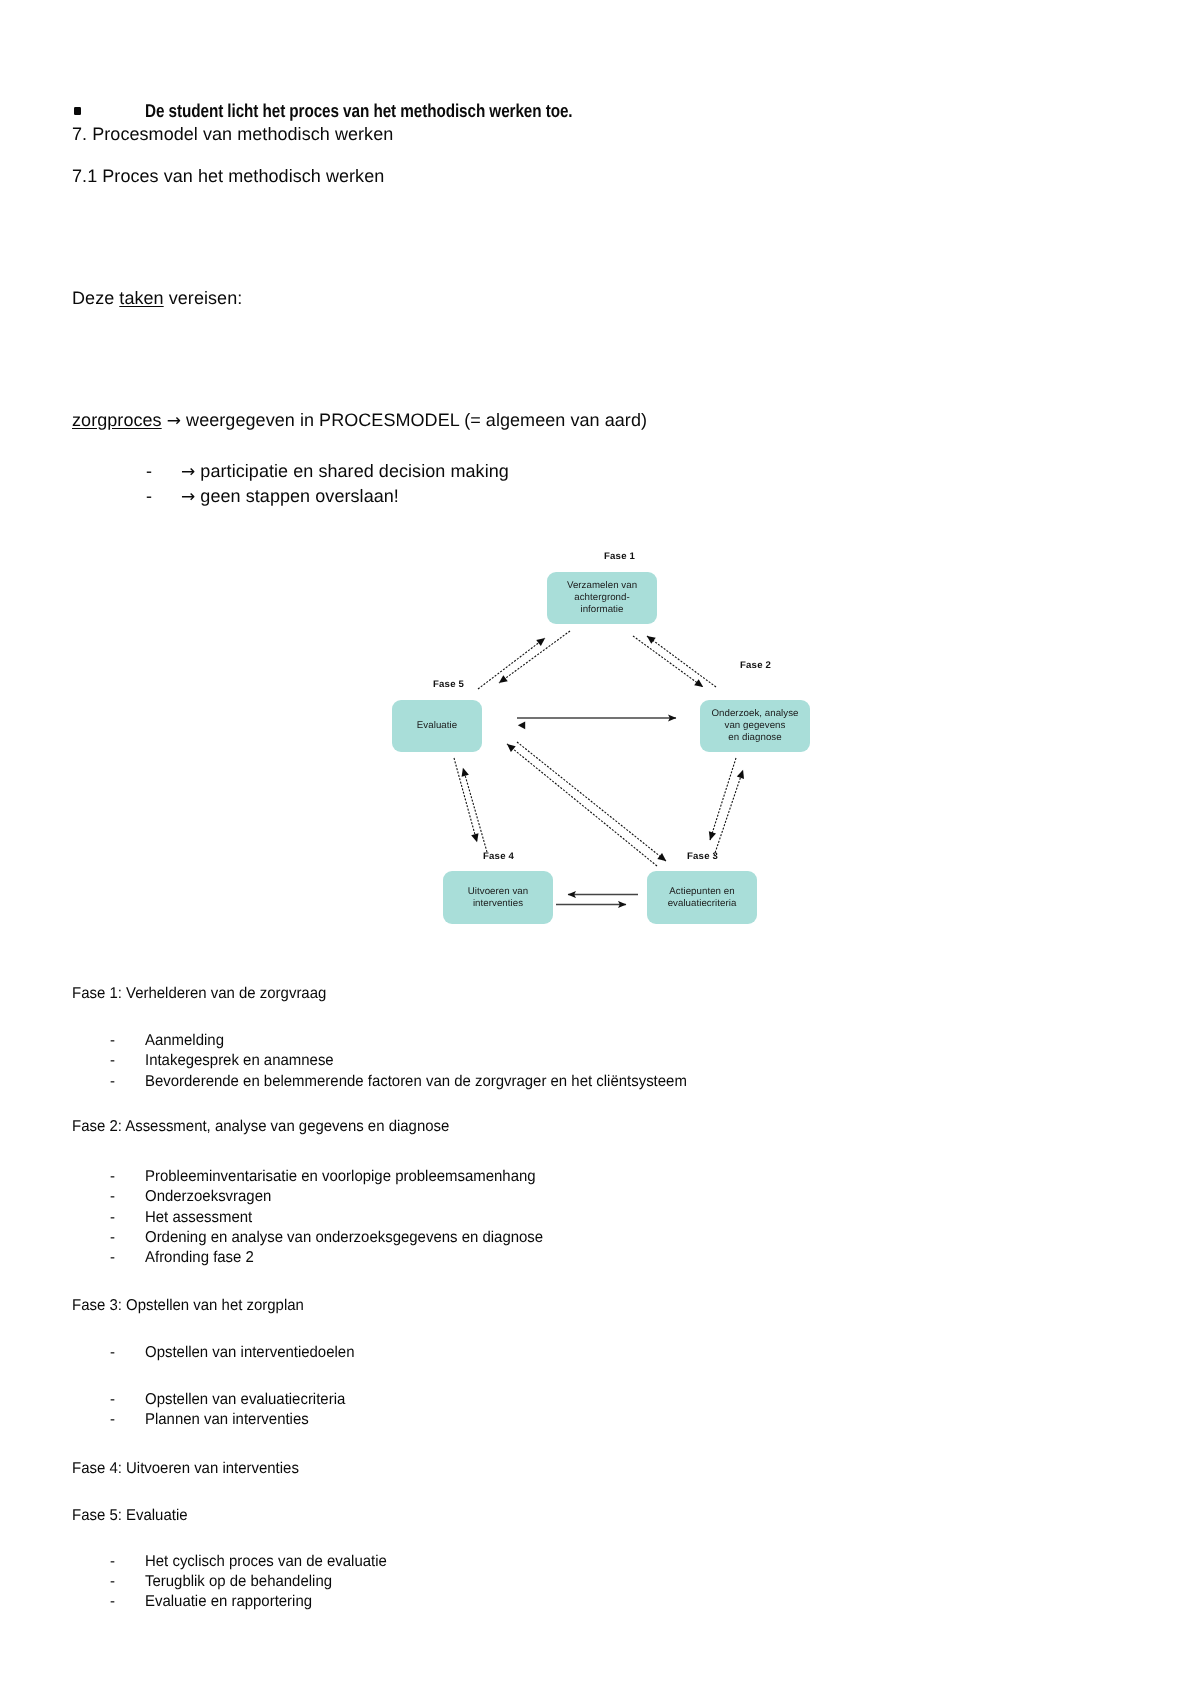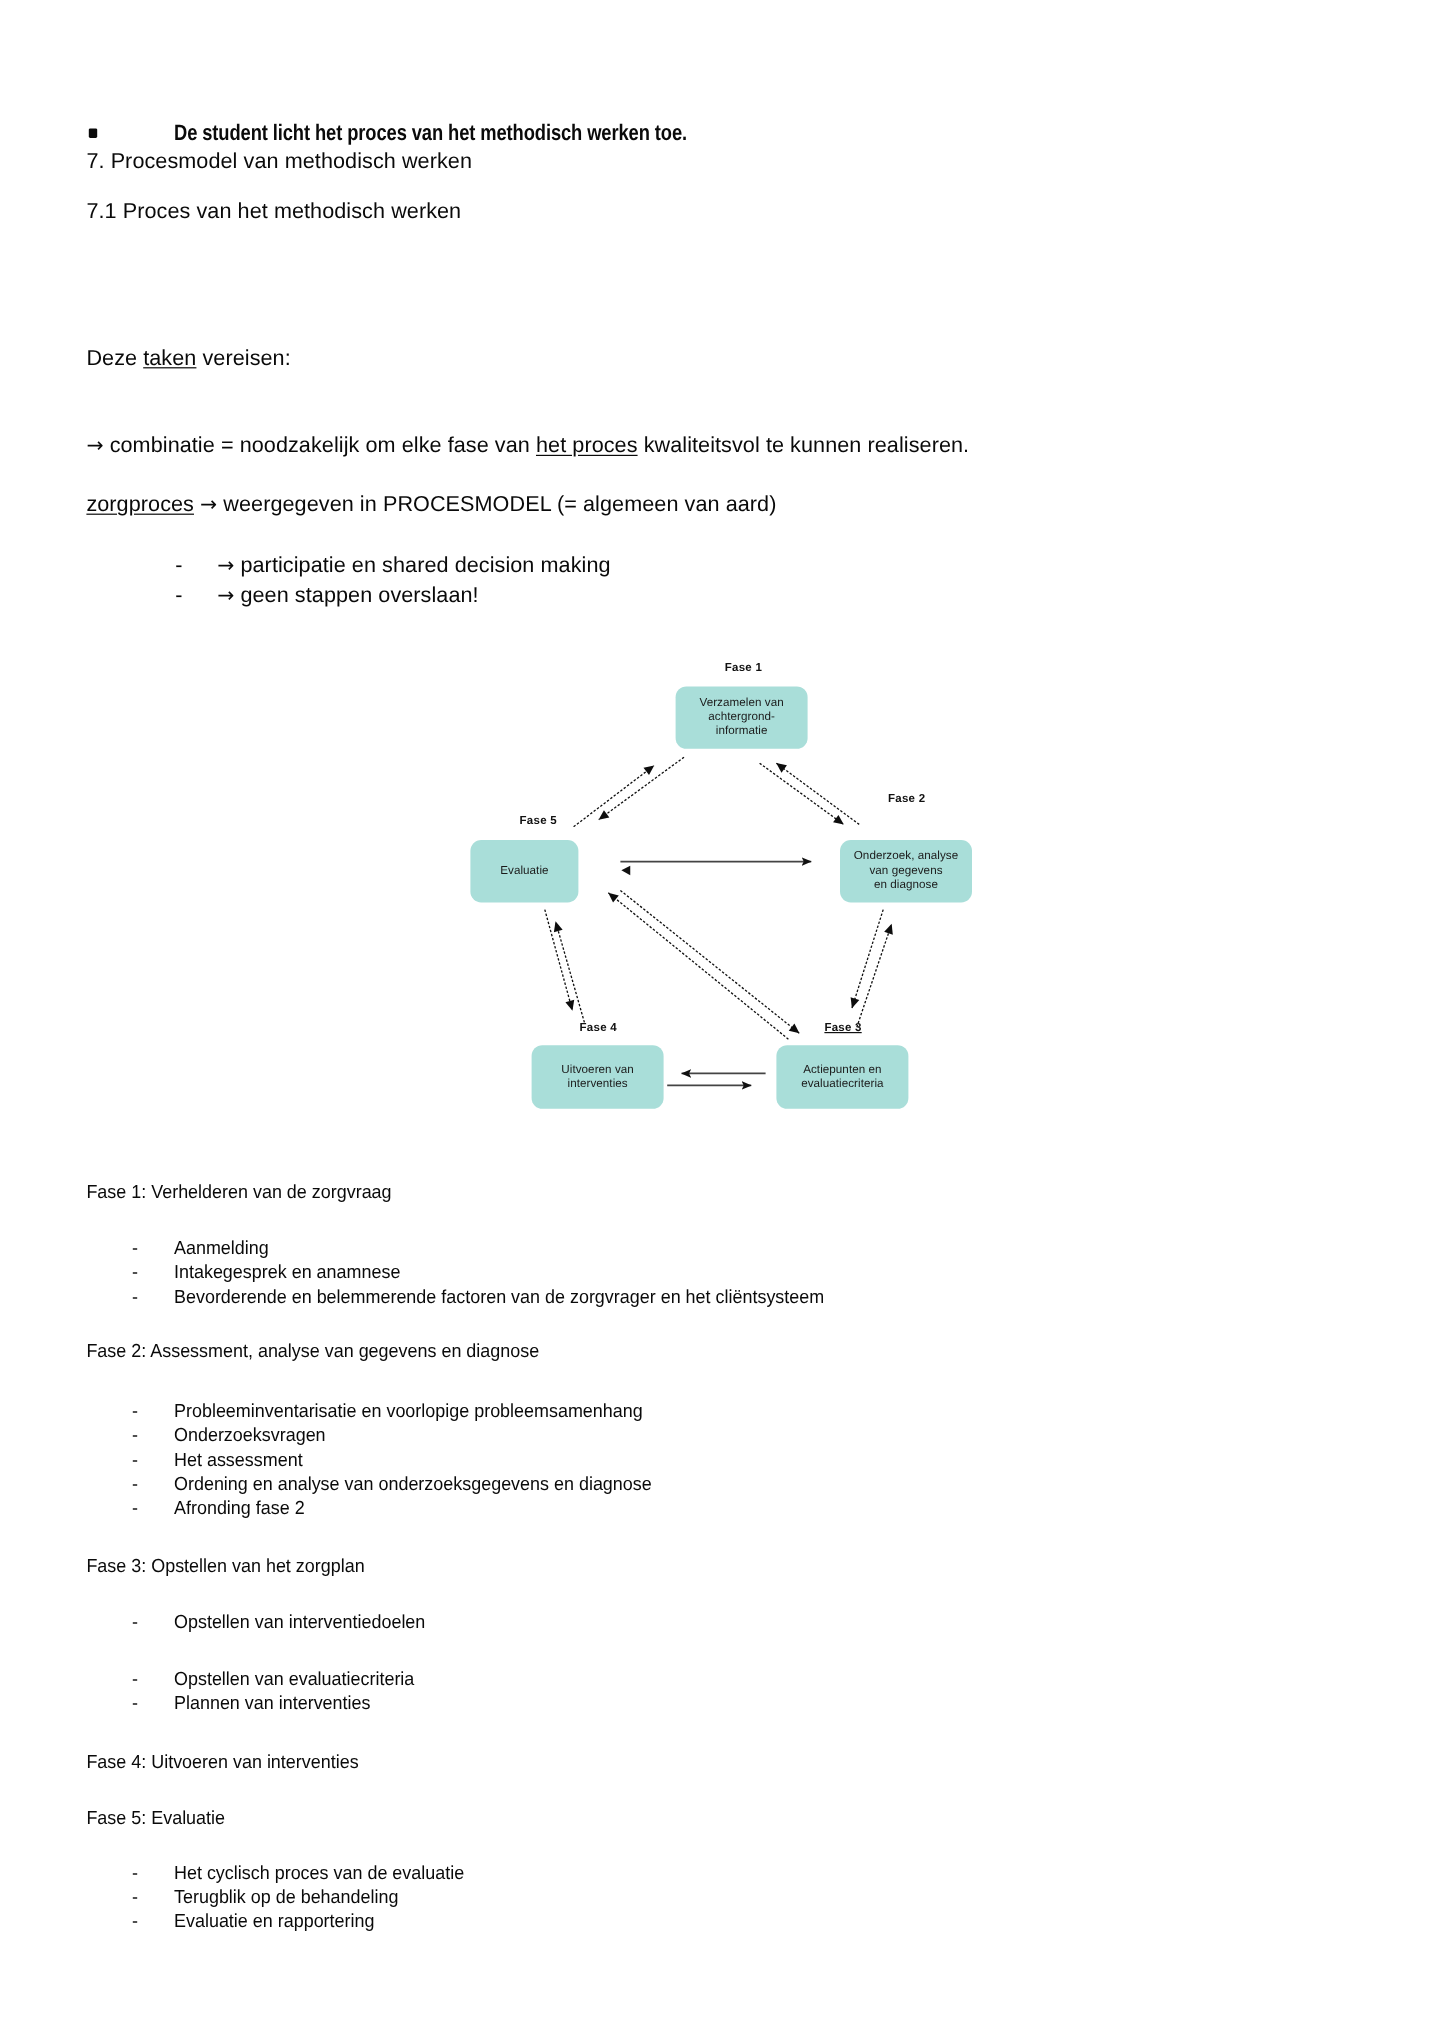--- a/index.html
+++ b/index.html
@@ -37,21 +37,20 @@
   <div class="bulletdot" style="left:73.7px;top:106.8px;"></div>
   <div class="tx hb" style="left:144.5px;top:100.2px;">De student licht het proces van het methodisch werken toe.</div>
 
   <div class="tx top" style="left:72px;top:123.5px;">7. Procesmodel van methodisch werken</div>
 
   <div class="tx top" style="left:72px;top:166.2px;">7.1 Proces van het methodisch werken</div>
 
 
   <div class="tx top" style="left:72px;top:288.1px;"><span>Deze </span><u class="ul">taken</u><span> vereisen:</span></div>
 
-  <div class="tx top" style="left:72px;top:360.9px;"><span class="ar">→</span><span> combinatie = noodzakelijk om elke fase van </span><u class="ul">het proces</u><span> kwaliteitsvol te kunnen realiseren.</span></div>
 
   <div class="tx top" style="left:72px;top:410.2px;"><u class="ul">zorgproces</u><span> </span><span class="ar">→</span><span> weergegeven in PROCESMODEL (= algemeen van aard)</span></div>
 
   <div class="tx top" style="left:146px;top:461px;">-</div>
   <div class="tx top" style="left:181px;top:461px;"><span class="ar">→</span><span> participatie en shared decision making</span></div>
   <div class="tx top" style="left:146px;top:485.5px;">-</div>
   <div class="tx top" style="left:181px;top:485.5px;"><span class="ar">→</span><span> geen stappen overslaan!</span></div>
 
   <div id="diagram">
     <svg width="1200" height="1698" viewBox="0 0 1200 1698" style="position:absolute;left:0;top:0;">
@@ -79,30 +78,30 @@
         <path d="M517,718 L676,718" marker-end="url(#ahs)"></path>
         <path d="M638,894.5 L568,894.5" marker-end="url(#ahs)"></path>
         <path d="M556,904.5 L626,904.5" marker-end="url(#ahs)"></path>
       </g>
       <g fill="#111">
         <path d="M517.8,725.3 L525.2,721.4 L525.2,729.3 Z"></path>
       </g>
     </svg>
 
     <div class="boxlabel" style="left:588px;top:551px;margin-left:16px;">Fase 1</div>
-    <div class="pbox" style="left:547px;top:572px;width:110px;height:52px;margin-left:16px;">Verzamelen van
+    <div class="pbox" style="left:547px;top:572px;width:110px;height:52px;">Verzamelen van
 achtergrond-
 informatie</div>
 
     <div class="boxlabel" style="left:740px;top:660px;text-align:right;">Fase 2</div>
     <div class="pbox" style="left:700px;top:700px;width:110px;height:52px;">Onderzoek, analyse
 van gegevens
 en diagnose</div>
 
-    <div class="boxlabel" style="left:687px;top:851px;text-decoration:underline;">Fase 3</div>
+    <div class="boxlabel" style="left:687px;top:851px;">Fase 3</div>
     <div class="pbox" style="left:647px;top:871px;width:110px;height:53px;">Actiepunten en
 evaluatiecriteria</div>
 
     <div class="boxlabel" style="left:483px;top:851px;">Fase 4</div>
     <div class="pbox" style="left:443px;top:871px;width:110px;height:53px;">Uitvoeren van
 interventies</div>
 
     <div class="boxlabel" style="left:433px;top:679px;">Fase 5</div>
     <div class="pbox" style="left:392px;top:700px;width:90px;height:52px;">Evaluatie</div>
   </div>

